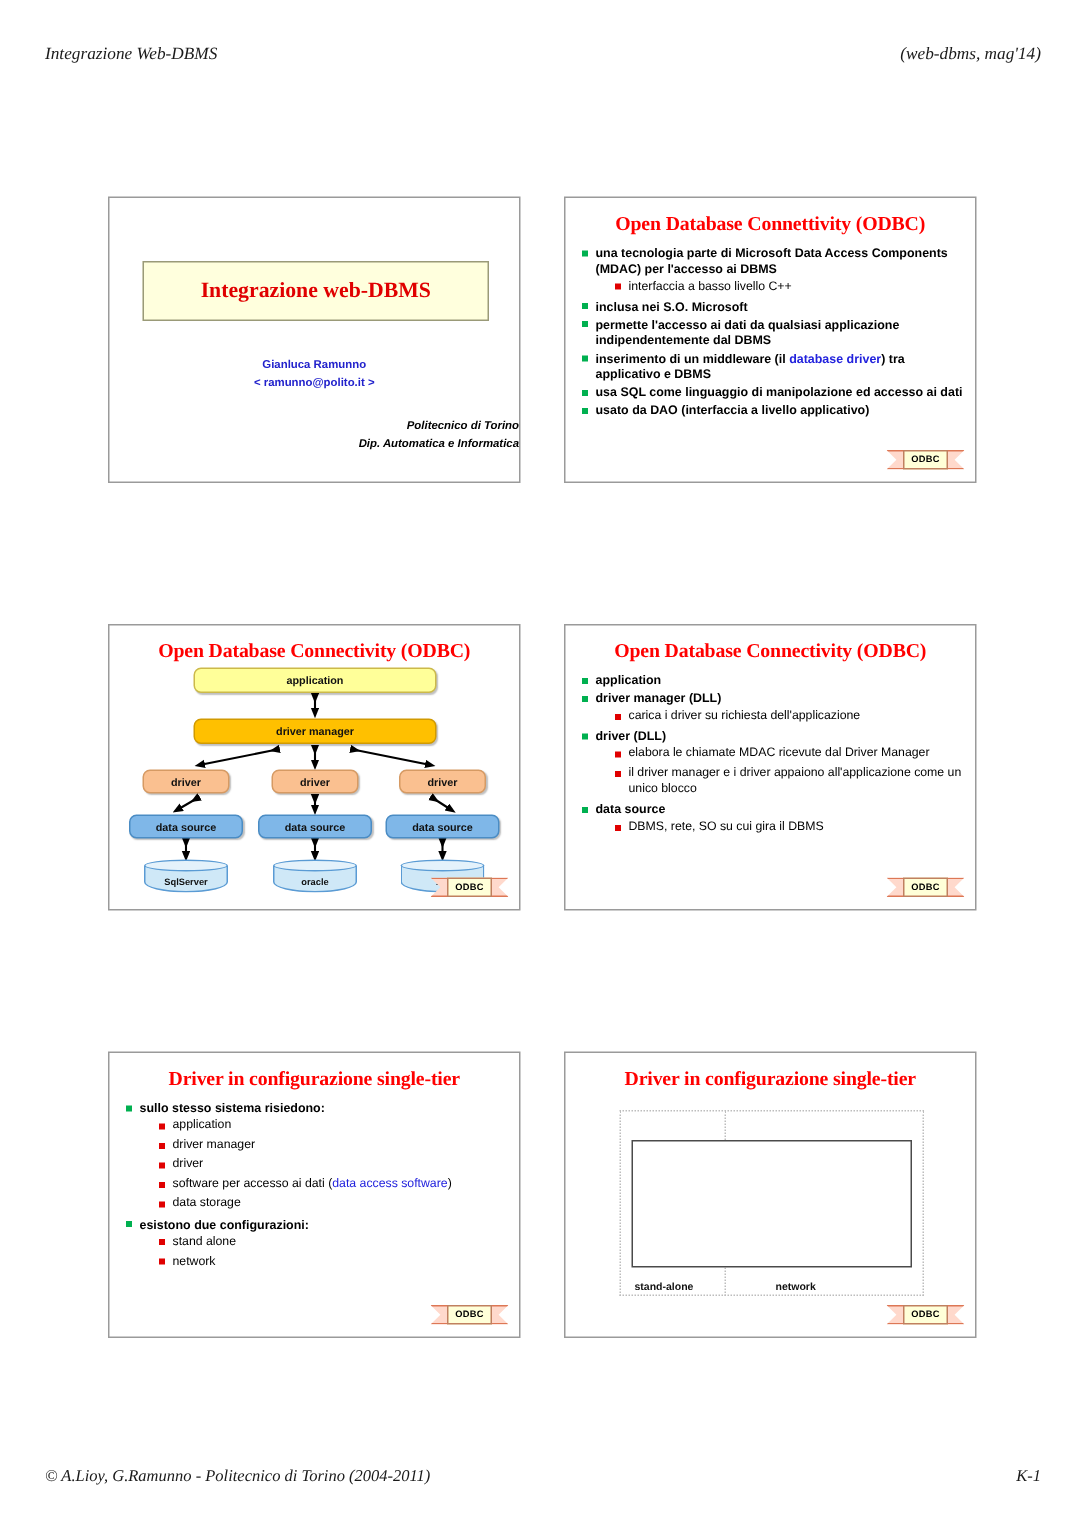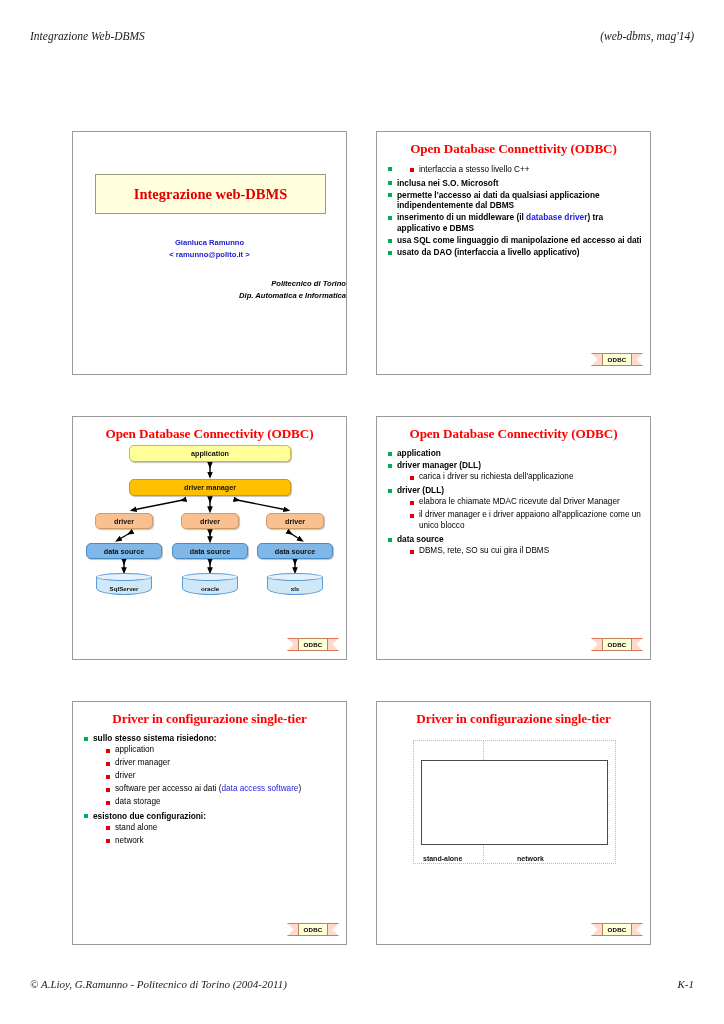--- a/index.html
+++ b/index.html
@@ -49,21 +49,21 @@
   .slide-grid {
     position: absolute;
     left: 72px;
     top: 131px;
     width: 582px;
     height: 760px;
   }
   .slide {
     position: absolute;
     width: 275px;
-    height: 244px;
+    height: 191px;
     border: 1px solid #9a9a9a;
     background: #ffffff;
     box-sizing: border-box;
     overflow: hidden;
   }
   .slide.c0 { left: 0px; }
   .slide.c1 { left: 304px; }
   .slide.r0 { top: 0px; }
   .slide.r1 { top: 285px; }
   .slide.r2 { top: 570px; }
@@ -353,24 +353,25 @@
       <div>Politecnico di Torino</div>
       <div>Dip. Automatica e Informatica</div>
     </div>
   </div>
 
   <div class="slide r0 c1">
     <div class="slide-title">Open Database Connettivity (ODBC)</div>
     <div class="bullets">
       <div class="bl lvl1">
         <span class="mk"></span>
-      </div>
-      <div class="bl lvl2">
-        <span class="mk"></span>
-        <span>interfaccia a stesso livello C++</span>
+        <span>una tecnologia parte di Microsoft Data Access Components (MDAC) per l'accesso ai DBMS</span>
+      </div>
+      <div class="bl lvl2">
+        <span class="mk"></span>
+        <span>interfaccia a basso livello C++</span>
       </div>
       <div class="bl lvl1">
         <span class="mk"></span>
         <span>inclusa nei S.O. Microsoft</span>
       </div>
       <div class="bl lvl1">
         <span class="mk"></span>
         <span>permette l'accesso ai dati da qualsiasi applicazione indipendentemente dal DBMS</span>
       </div>
       <div class="bl lvl1">

